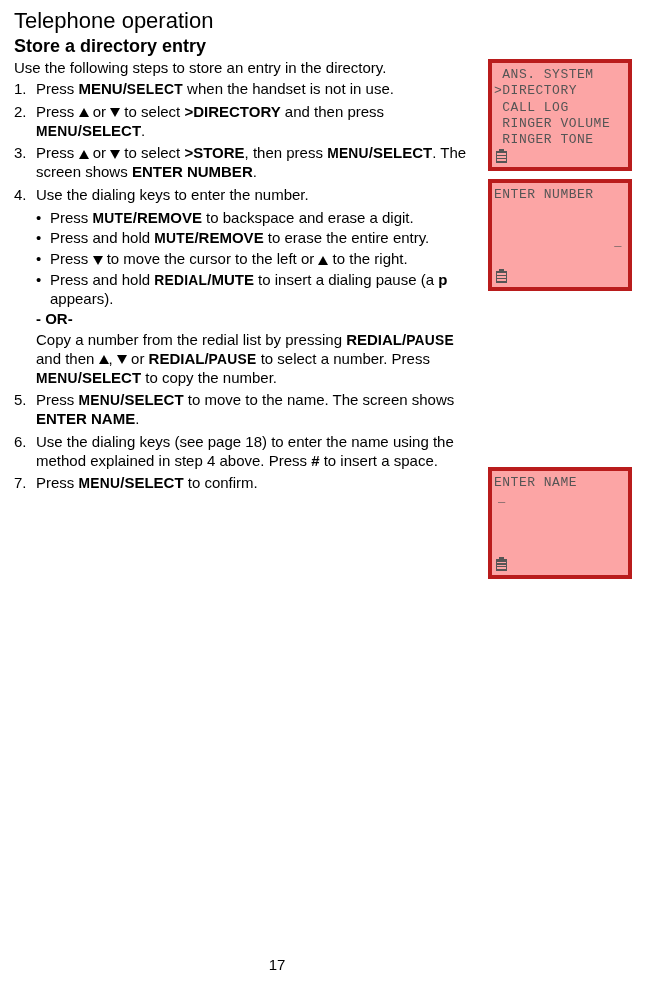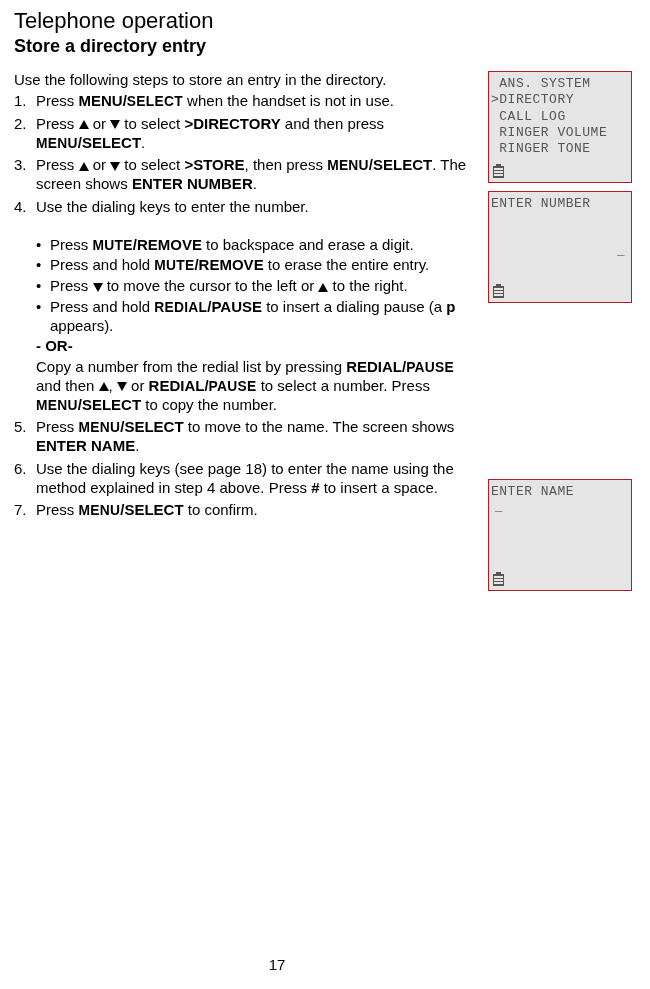--- a/index.html
+++ b/index.html
@@ -13,21 +13,21 @@
       position: relative;
     }
     .title {
       font-size: 22px;
       font-weight: normal;
       margin-bottom: 2px;
     }
     .subtitle {
       font-size: 18px;
       font-weight: bold;
-      margin-bottom: 14px;
+      margin-bottom: 2px;
     }
     .intro {
       font-size: 15px;
       margin-bottom: 4px;
     }
     .content-wrap {
       display: flex;
       gap: 10px;
     }
     .textcol {
@@ -53,21 +53,21 @@
       line-height: 1.25;
     }
     ol.steps > li > .num {
       position: absolute;
       left: 0;
       top: 0;
     }
     .sublist {
       list-style: none;
       padding-left: 0;
-      margin-top: 19px;
+      margin-top: 4px;
     }
     .sublist > li {
       position: relative;
       padding-left: 14px;
       margin-bottom: 2px;
     }
     .sublist > li::before {
       content: "•";
       position: absolute;
       left: 0;
@@ -87,22 +87,22 @@
       border-right: 5px solid transparent;
       border-bottom: 9px solid #000;
     }
     .arrow.down {
       border-left: 5px solid transparent;
       border-right: 5px solid transparent;
       border-top: 9px solid #000;
     }
     
     .screen {
-      border: 1px solid #b91c1c;
-      background: #e5e5e5;
+      border: 4px solid #b91c1c;
+      background: #fca5a5;
       width: 144px;
       height: 112px;
       position: relative;
       padding: 4px 2px 0 2px;
       font-family: "Courier New", monospace;
       font-size: 13px;
       line-height: 1.25;
       color: #555;
       letter-spacing: 0.5px;
     }
@@ -196,21 +196,21 @@
           <li>
             <span>Press </span><span class="sc">MUTE</span><span class="b">/REMOVE</span><span> to backspace and erase a digit.</span>
           </li>
           <li>
             <span class="u">Press and hold</span><span> </span><span class="sc">MUTE</span><span class="b">/REMOVE</span><span> to erase the entire entry.</span>
           </li>
           <li>
             <span>Press </span><span class="arrow down"></span><span> to move the cursor to the left or </span><span class="arrow up"></span><span> to the right.</span>
           </li>
           <li>
-            <span class="u">Press and hold</span><span> </span><span class="sc">REDIAL</span><span class="b">/PAUSE</span><span> to insert a dialing pause (a </span><span class="b">p</span><span> appears).</span>
+            <span class="u">Press and hold</span><span> </span><span class="sc">REDIAL</span><span class="b">/MUTE</span><span> to insert a dialing pause (a </span><span class="b">p</span><span> appears).</span>
           </li>
         </ul>
         <div class="or">- OR-</div>
         <div>
           <span>Copy a number from the redial list by pressing </span><span class="b">REDIAL</span><span class="b">/</span><span class="sc">PAUSE</span><span> and then </span><span class="arrow up"></span><span>, </span><span class="arrow down"></span><span> or </span><span class="b">REDIAL</span><span class="b">/</span><span class="sc">PAUSE</span><span> to select a number. Press </span><span class="sc">MENU</span><span class="b">/SELECT</span><span> to copy the number.</span>
         </div>
       </li>
 
       <li>
         <span class="num">5.</span>

